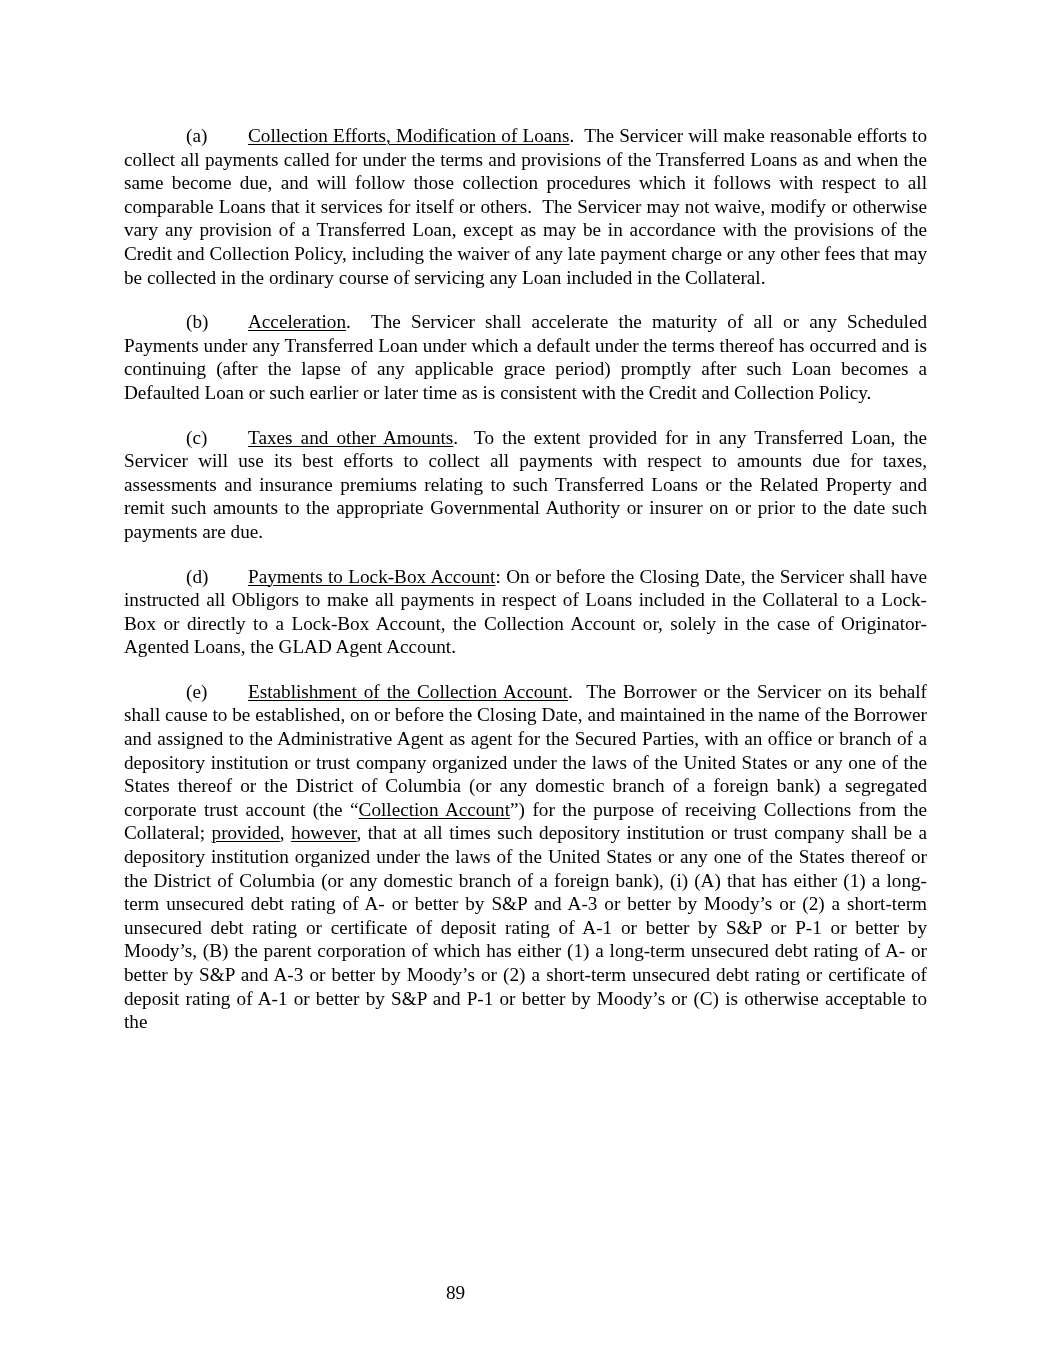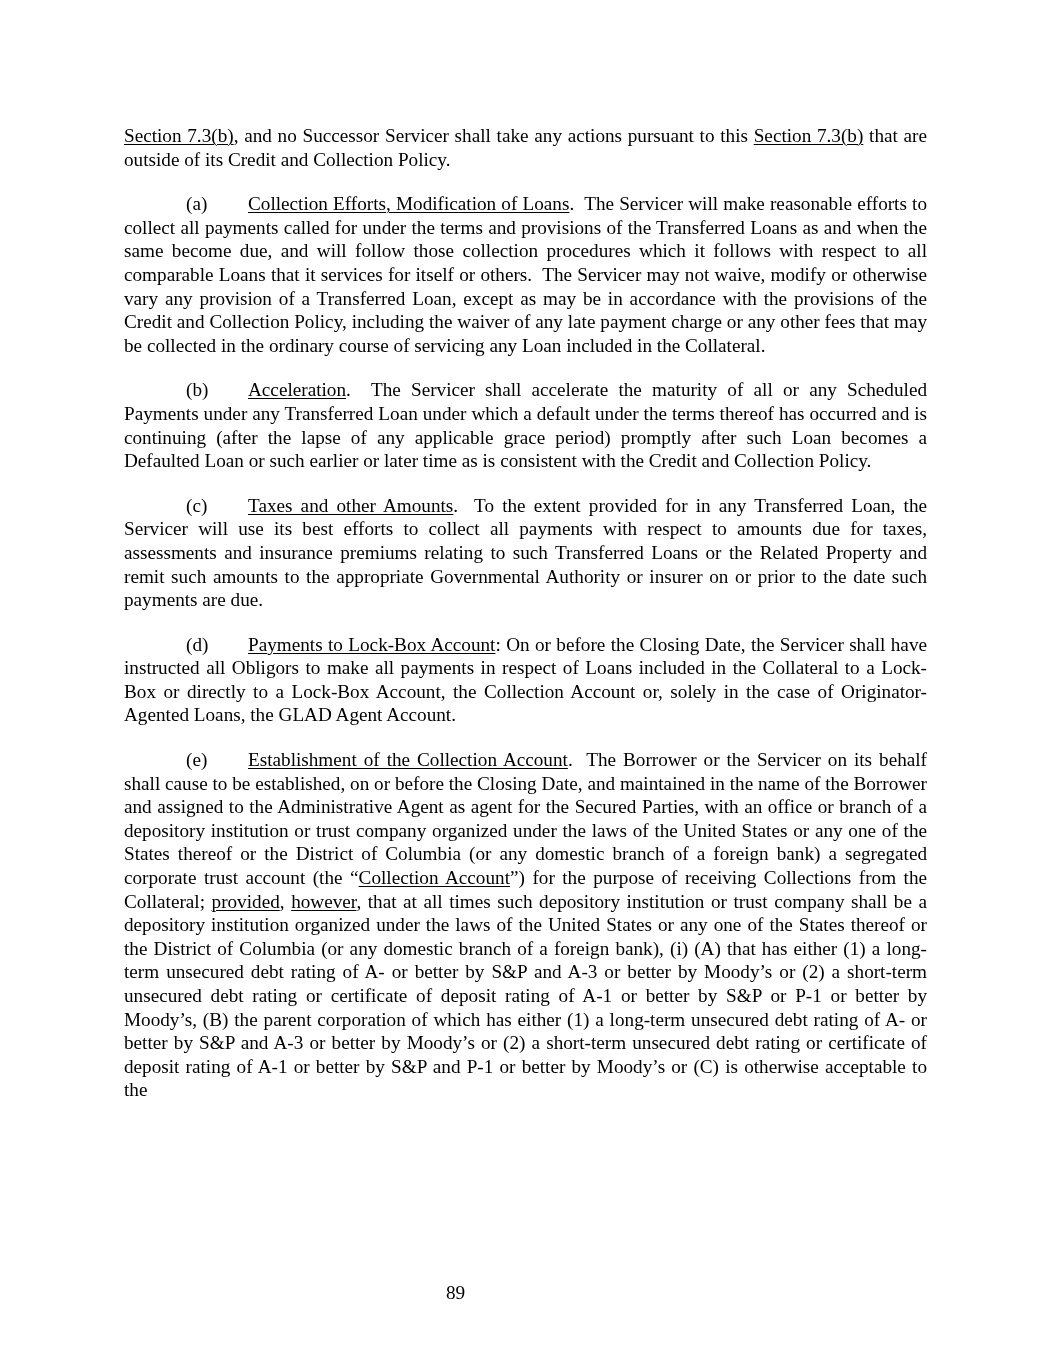--- a/index.html
+++ b/index.html
@@ -61,21 +61,20 @@
       text-align: center;
       font-size: 19.2px;
       line-height: 23px;
     }
   </style>
 </head>
 <body>
 
 <div class="page">
 
-  <p class="para"><u>Section 7.3(b)</u><span>, and no Successor Servicer shall take any actions pursuant to this </span><u>Section 7.3(b)</u><span> that are outside of its Credit and Collection Policy.</span></p>
 
 
   <p class="para"><span class="indent"></span><span class="label">(a)</span><u>Collection Efforts, Modification of Loans</u><span>.</span><span style="white-space: pre-wrap;">  The Servicer will make reasonable efforts to collect all payments called for under the terms and provisions of the Transferred Loans as and when the same become due, and will follow those collection procedures which it follows with respect to all comparable Loans that it services for itself or others.  The Servicer may not waive, modify or otherwise vary any provision of a Transferred Loan, except as may be in accordance with the provisions of the Credit and Collection Policy, including the waiver of any late payment charge or any other fees that may be collected in the ordinary course of servicing any Loan included in the Collateral.</span></p>
 
   <p class="para"><span class="indent"></span><span class="label">(b)</span><u>Acceleration</u><span>.</span><span style="white-space: pre-wrap;">  The Servicer shall accelerate the maturity of all or any Scheduled Payments under any Transferred Loan under which a default under the terms thereof has occurred and is continuing (after the lapse of any applicable grace period) promptly after such Loan becomes a Defaulted Loan or such earlier or later time as is consistent with the Credit and Collection Policy.</span></p>
 
   <p class="para"><span class="indent"></span><span class="label">(c)</span><u>Taxes and other Amounts</u><span>.</span><span style="white-space: pre-wrap;">  To the extent provided for in any Transferred Loan, the Servicer will use its best efforts to collect all payments with respect to amounts due for taxes, assessments and insurance premiums relating to such Transferred Loans or the Related Property and remit such amounts to the appropriate Governmental Authority or insurer on or prior to the date such payments are due.</span></p>
 
   <p class="para"><span class="indent"></span><span class="label">(d)</span><u>Payments to Lock-Box Account</u><span>:</span><span> On or before the Closing Date, the Servicer shall have instructed all Obligors to make all payments in respect of Loans included in the Collateral to a Lock-Box or directly to a Lock-Box Account, the Collection Account or, solely in the case of Originator-Agented Loans, the GLAD Agent Account.</span></p>
 

